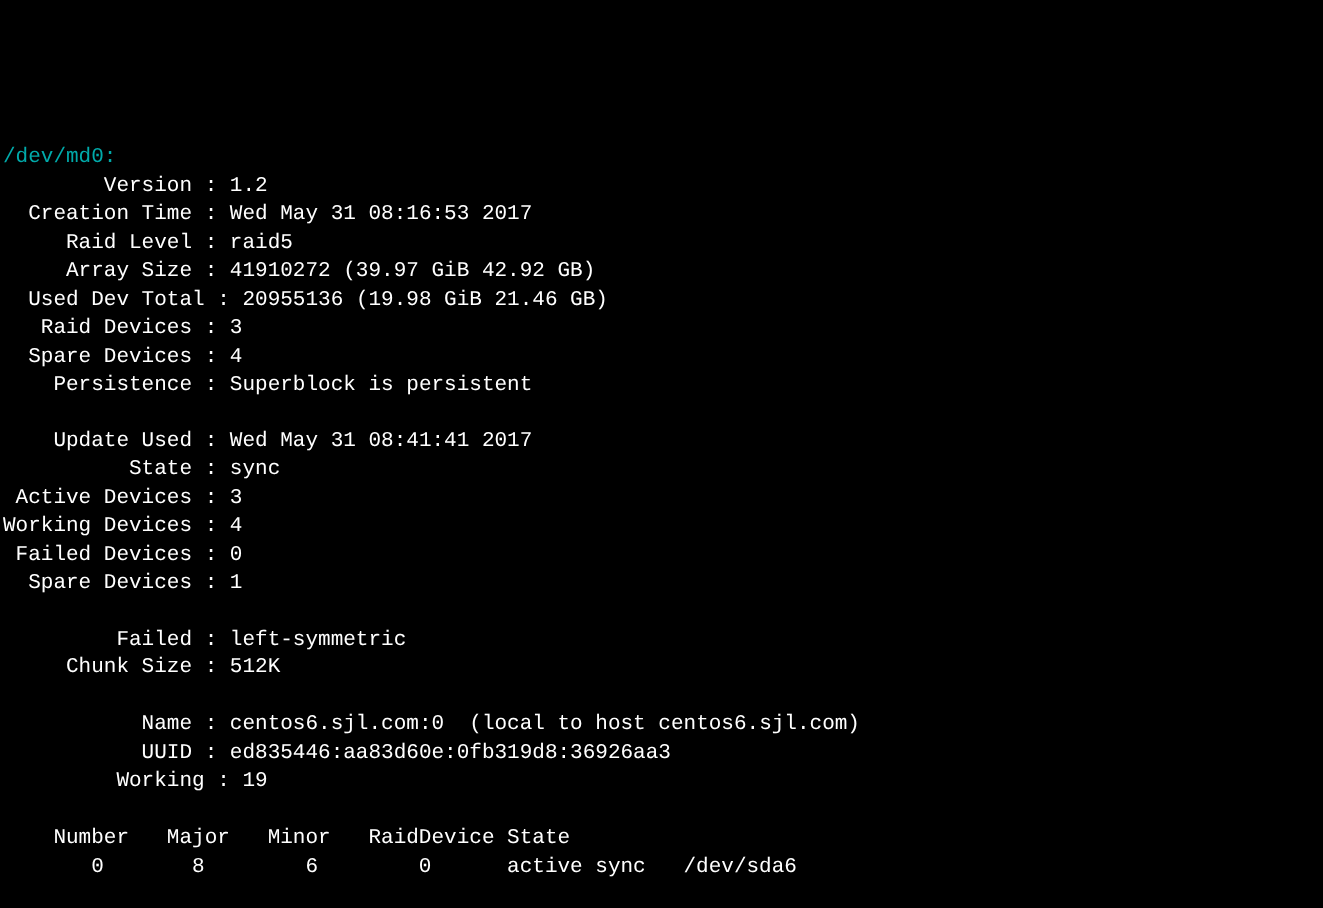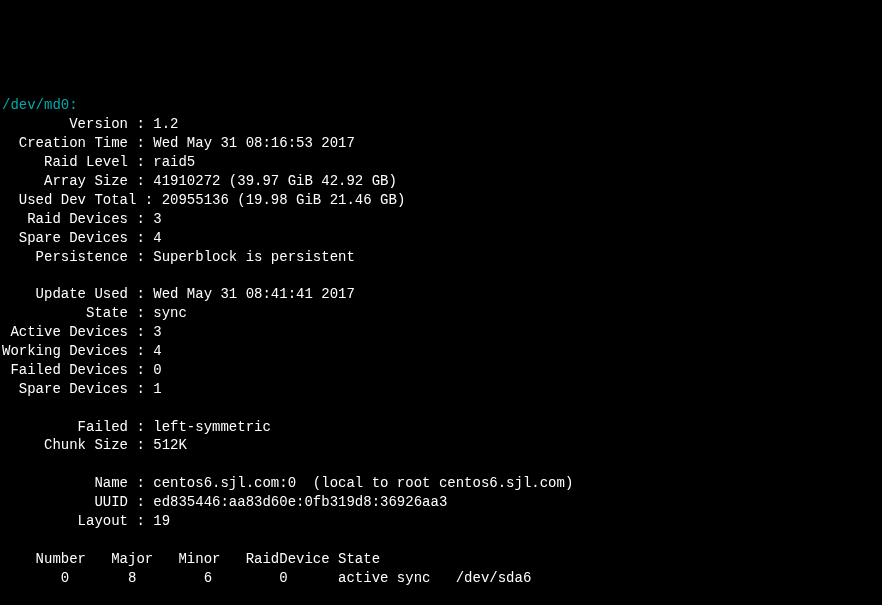--- a/index.html
+++ b/index.html
@@ -72,23 +72,23 @@
 <span class="output"><span>    Update Used : </span><span>Wed May 31 08:41:41 2017</span></span>
 <span class="output"><span>          State : </span><span>sync </span></span>
 <span class="output"><span> Active Devices : </span><span>3</span></span>
 <span class="output"><span>Working Devices : </span><span>4</span></span>
 <span class="output"><span> Failed Devices : </span><span>0</span></span>
 <span class="output"><span>  Spare Devices : </span><span>1</span></span>
 
 <span class="output"><span>         Failed : </span><span>left-symmetric</span></span>
 <span class="output"><span>     Chunk Size : </span><span>512K</span></span>
 
-<span class="output"><span>           Name : </span><span>centos6.sjl.com:0  (local to root centos6.sjl.com)</span></span>
+<span class="output"><span>           Name : </span><span>centos6.sjl.com:0  (local to host centos6.sjl.com)</span></span>
 <span class="output"><span>           UUID : </span><span>ed835446:aa83d60e:0fb319d8:36926aa3</span></span>
-<span class="output"><span>         Layout : </span><span>19</span></span>
+<span class="output"><span>         Working : </span><span>19</span></span>
 
 <span class="output">    Number   Major   Minor   RaidDevice State</span>
 <span class="output">       0       8        6        0      active sync   /dev/sda6</span>
 
 
 <span class="output"></span>
 </div>
 
 
 

